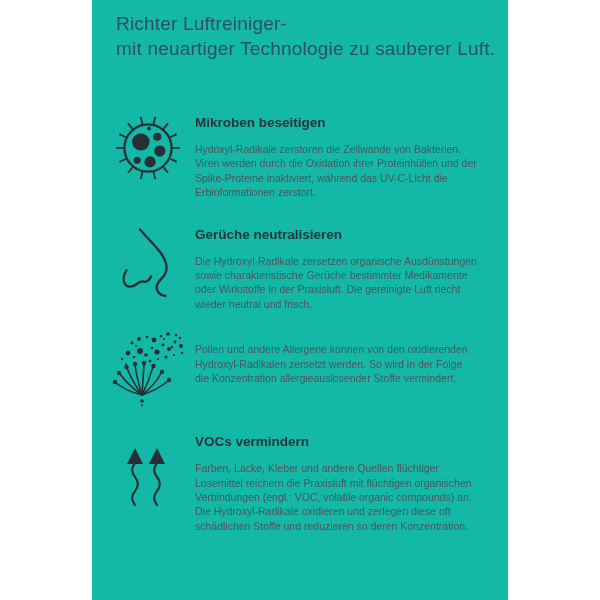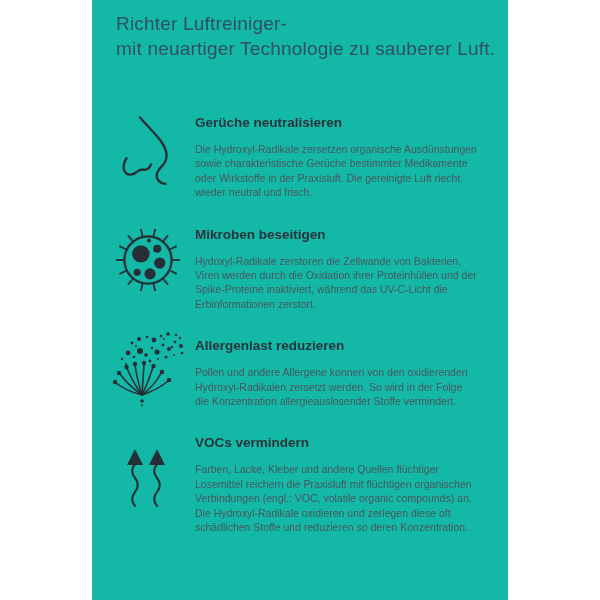--- a/index.html
+++ b/index.html
@@ -49,35 +49,20 @@
 
   <div class="title">
     <div>Richter Luftreiniger-</div>
     <div>mit neuartiger Technologie zu sauberer Luft.</div>
   </div>
 
   <div class="sections">
 
     <div class="section">
       <div class="icon-box">
-        <svg width="78" height="80" viewBox="0 0 76 78" aria-hidden="true">
-          <g class="ink-stroke" stroke-width="2.3" stroke-linecap="round">
-            <path d="M30,9 C40,21 55,33 56,45 C57,55 49,57 47,63 C45,69 49,73 55,74"></path>
-            <path d="M17,49 C12,57 14,65 21,65 C27,65 28,59 33,60 C37,61 39,59 41,55"></path>
-          </g>
-        </svg>
-      </div>
-      <div class="sec-text">
-        <h2>Gerüche neutralisieren</h2>
-        <p>Die Hydroxyl-Radikale zersetzen organische Ausdünstungen sowie charakteristische Gerüche bestimmter Medikamente oder Wirkstoffe in der Praxisluft. Die gereinigte Luft riecht wieder neutral und frisch.</p>
-      </div>
-    </div>
-
-    <div class="section">
-      <div class="icon-box">
         <svg width="78" height="78" viewBox="0 0 76 76" aria-hidden="true">
           <circle class="ink-stroke" cx="38" cy="39" r="23" stroke-width="2.2"></circle>
           <g class="ink-stroke" stroke-width="1.8">
             <line x1="62" y1="39" x2="69" y2="39"></line>
               <line x1="60" y1="49.5" x2="66" y2="52.5"></line>
             <line x1="53.1" y1="57.7" x2="57.5" y2="63.1"></line>
               <line x1="43.4" y1="62.4" x2="45" y2="69.2"></line>
             <line x1="32.6" y1="62.4" x2="31" y2="69.2"></line>
               <line x1="22.9" y1="57.7" x2="18.5" y2="63.1"></line>
             <line x1="16.4" y1="49.5" x2="10.1" y2="52.6"></line>
@@ -95,20 +80,35 @@
             <circle cx="49.5" cy="42" r="5.5"></circle>
               <circle cx="40" cy="52.5" r="5.5"></circle>
             <circle cx="27.5" cy="51" r="3.5"></circle>
               <circle cx="39" cy="20" r="1.9"></circle>
           </g>
         </svg>
       </div>
       <div class="sec-text">
         <h2>Mikroben beseitigen</h2>
         <p>Hydoxyl-Radikale zerstoren die Zellwande von Bakterien. Viren werden durch die Oxidation ihrer Proteinhüllen und der Spike-Proteine inaktiviert, während das UV-C-Licht die Erbinformationen zerstort.</p>
+      </div>
+    </div>
+
+    <div class="section">
+      <div class="icon-box">
+        <svg width="78" height="80" viewBox="0 0 76 78" aria-hidden="true">
+          <g class="ink-stroke" stroke-width="2.3" stroke-linecap="round">
+            <path d="M30,9 C40,21 55,33 56,45 C57,55 49,57 47,63 C45,69 49,73 55,74"></path>
+            <path d="M17,49 C12,57 14,65 21,65 C27,65 28,59 33,60 C37,61 39,59 41,55"></path>
+          </g>
+        </svg>
+      </div>
+      <div class="sec-text">
+        <h2>Gerüche neutralisieren</h2>
+        <p>Die Hydroxyl-Radikale zersetzen organische Ausdünstungen sowie charakteristische Gerüche bestimmter Medikamente oder Wirkstoffe in der Praxisluft. Die gereinigte Luft riecht wieder neutral und frisch.</p>
       </div>
     </div>
 
     <div class="section">
       <div class="icon-box">
         <svg width="84" height="76" viewBox="0 0 84 76" aria-hidden="true">
           <g class="ink-stroke" stroke-width="1.6">
             <path d="M36,64 Q20,60 10,52"></path>
               <path d="M36,64 Q22,54 14,43"></path>
             <path d="M36,64 Q26,50 21,37"></path>
@@ -154,21 +154,20 @@
             <circle cx="68" cy="24" r="1"></circle>
               <circle cx="76" cy="22" r="1.3"></circle>
             <circle cx="30" cy="15" r="1"></circle>
               <circle cx="58" cy="8" r="1"></circle>
             <circle cx="66" cy="16" r="1.2"></circle>
               <circle cx="74" cy="7" r="1.2"></circle>
           </g>
         </svg>
       </div>
       <div class="sec-text">
-        <h2>Allergenlast reduzieren</h2>
         <p>Pollen und andere Allergene konnen von den oxidierenden Hydroxyl-Radikalen zersetzt werden. So wird in der Folge die Konzentration allergieauslosender Stoffe vermindert.</p>
       </div>
     </div>
 
     <div class="section">
       <div class="icon-box">
         <svg width="60" height="84" viewBox="0 0 60 84" aria-hidden="true">
           <g class="ink-stroke" stroke-width="2.1" stroke-linecap="round">
             <path d="M17,78 c-4,-5 -4,-9 0,-14 c4,-5 4,-9 0,-14 c-4,-5 -4,-9 0,-14"></path>
             <path d="M39,78 c-4,-5 -4,-9 0,-14 c4,-5 4,-9 0,-14 c-4,-5 -4,-9 0,-14"></path>

